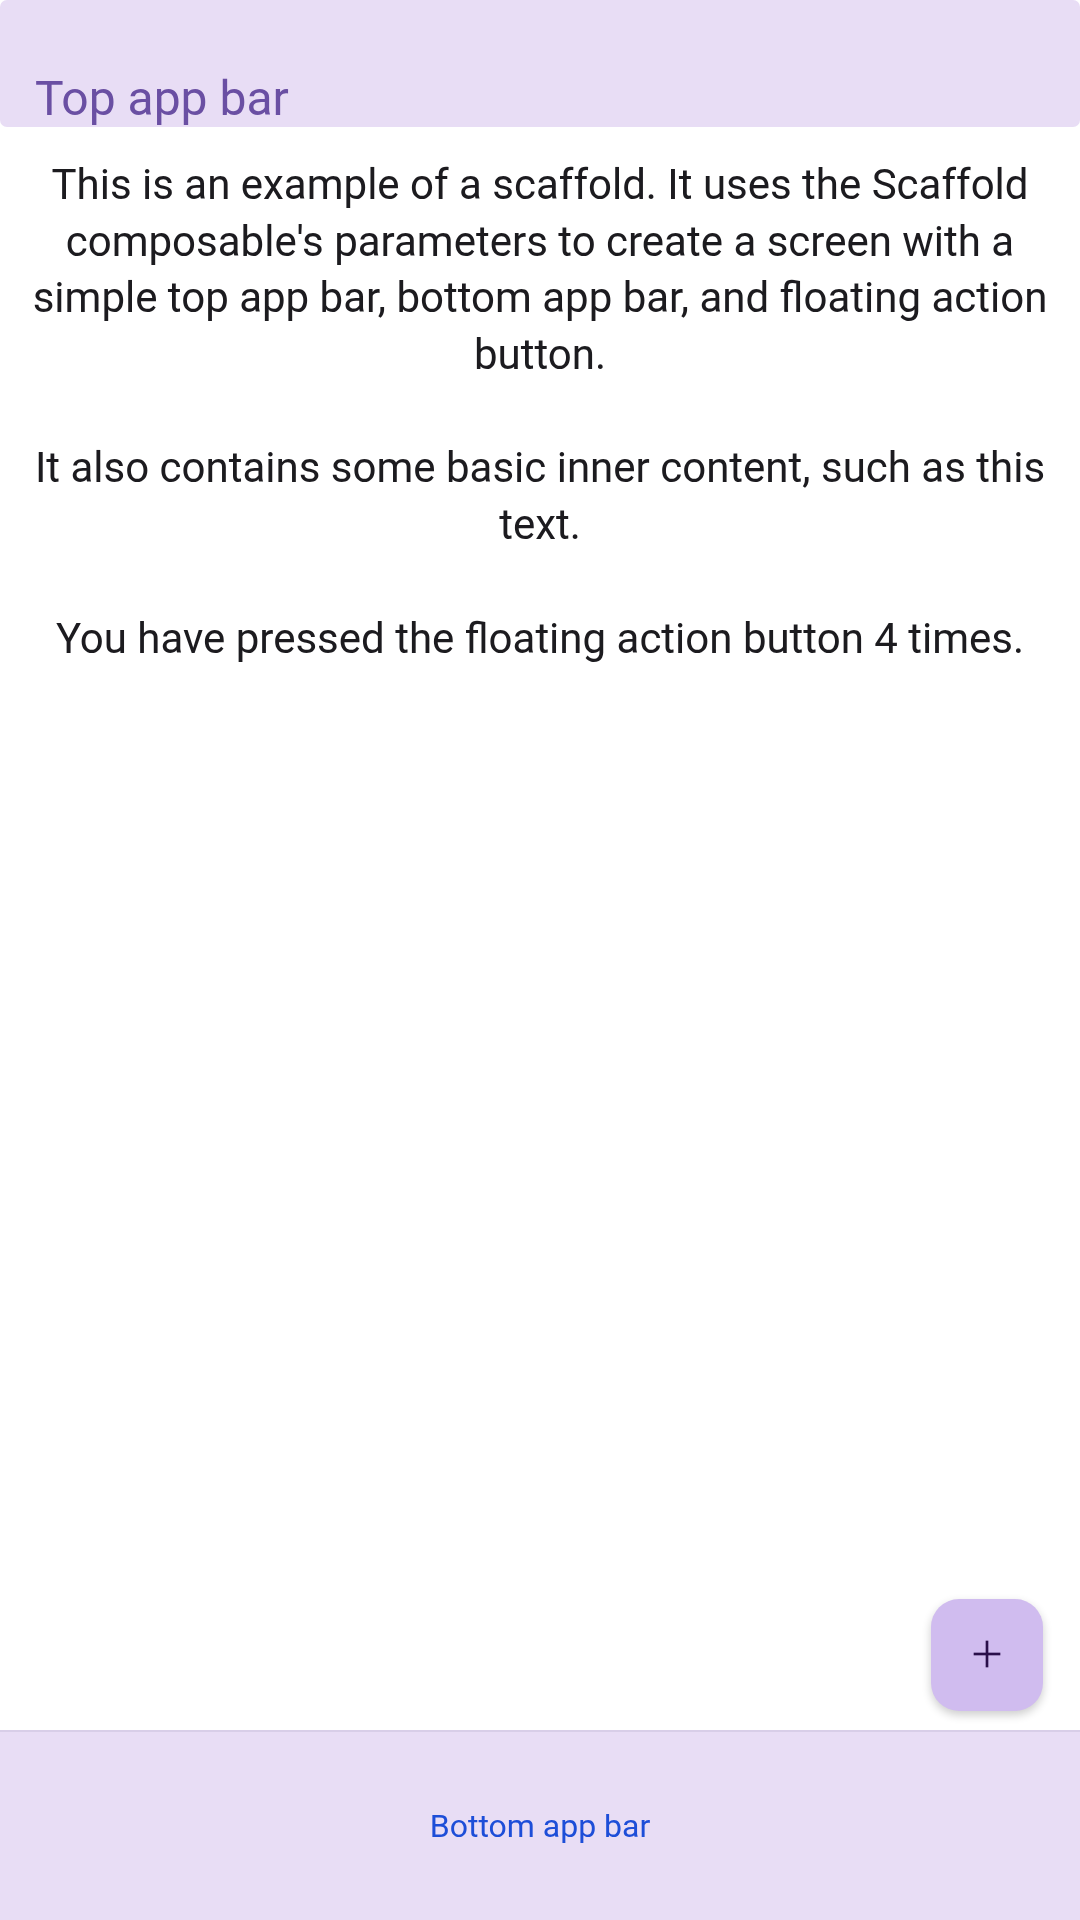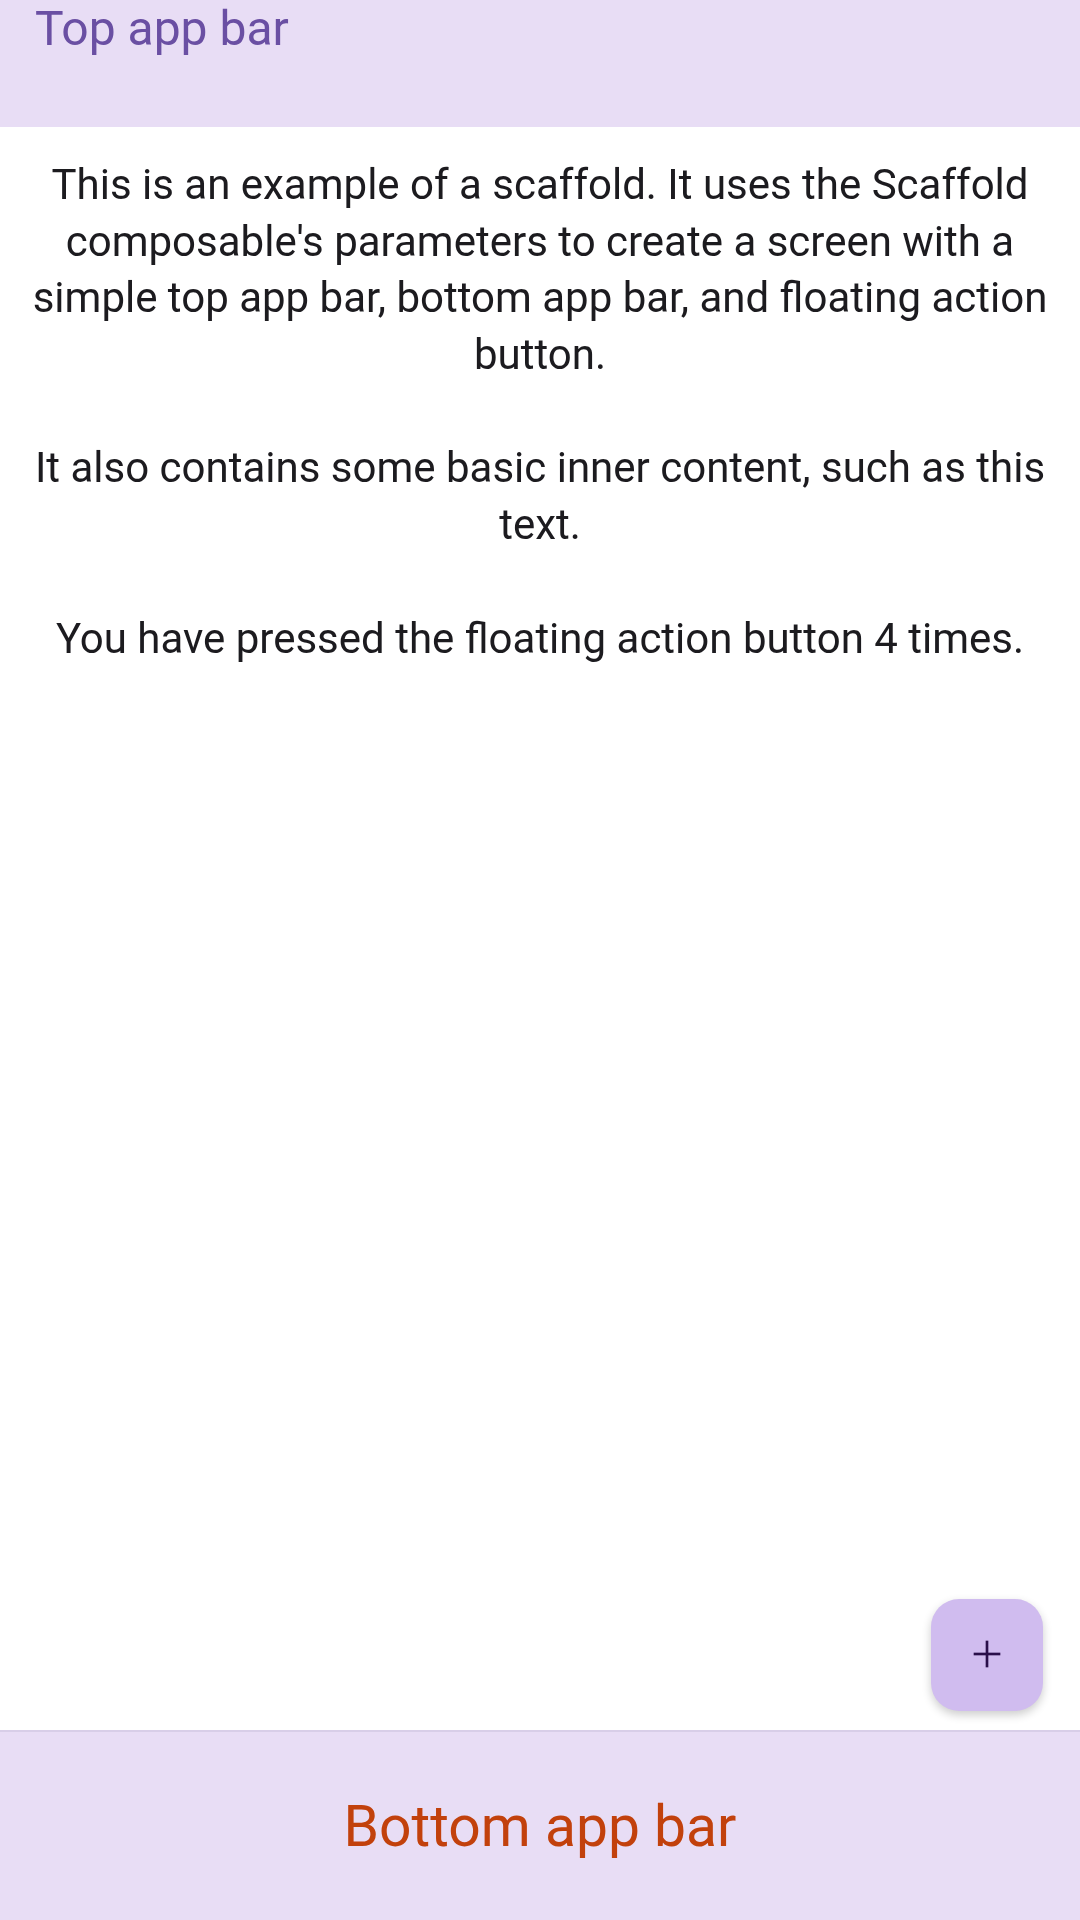--- a/index.html
+++ b/index.html
@@ -14,22 +14,23 @@
       font-family: Roboto, -apple-system, BlinkMacSystemFont, "Segoe UI", Arial, sans-serif;
       background: #ffffff;
       position: relative;
       overflow: hidden;
     }
     
     .top-app-bar {
       background: #e8ddf5;
       height: 127px;
       display: flex;
-      align-items: flex-start;
+      align-items: flex-end;
       padding-left: 35px;
+      border-radius: 7px;
     }
     
     .top-app-bar-title {
       color: #6a4fa3;
       font-size: 48px;
       font-weight: 400;
     }
     
     .main-content {
       padding: 30px 20px;
@@ -52,22 +53,22 @@
       right: 0;
       height: 190px;
       background: #e8ddf5;
       display: flex;
       align-items: center;
       justify-content: center;
       border-top: 2px solid #d8cee8;
     }
     
     .bottom-app-bar-label {
-      color: #c2410c;
-      font-size: 57px;
+      color: #1d4ed8;
+      font-size: 32px;
       font-weight: 400;
     }
     
     .fab {
       position: absolute;
       right: 37px;
       bottom: 209px;
       width: 112px;
       height: 112px;
       background: #d0bcef;

